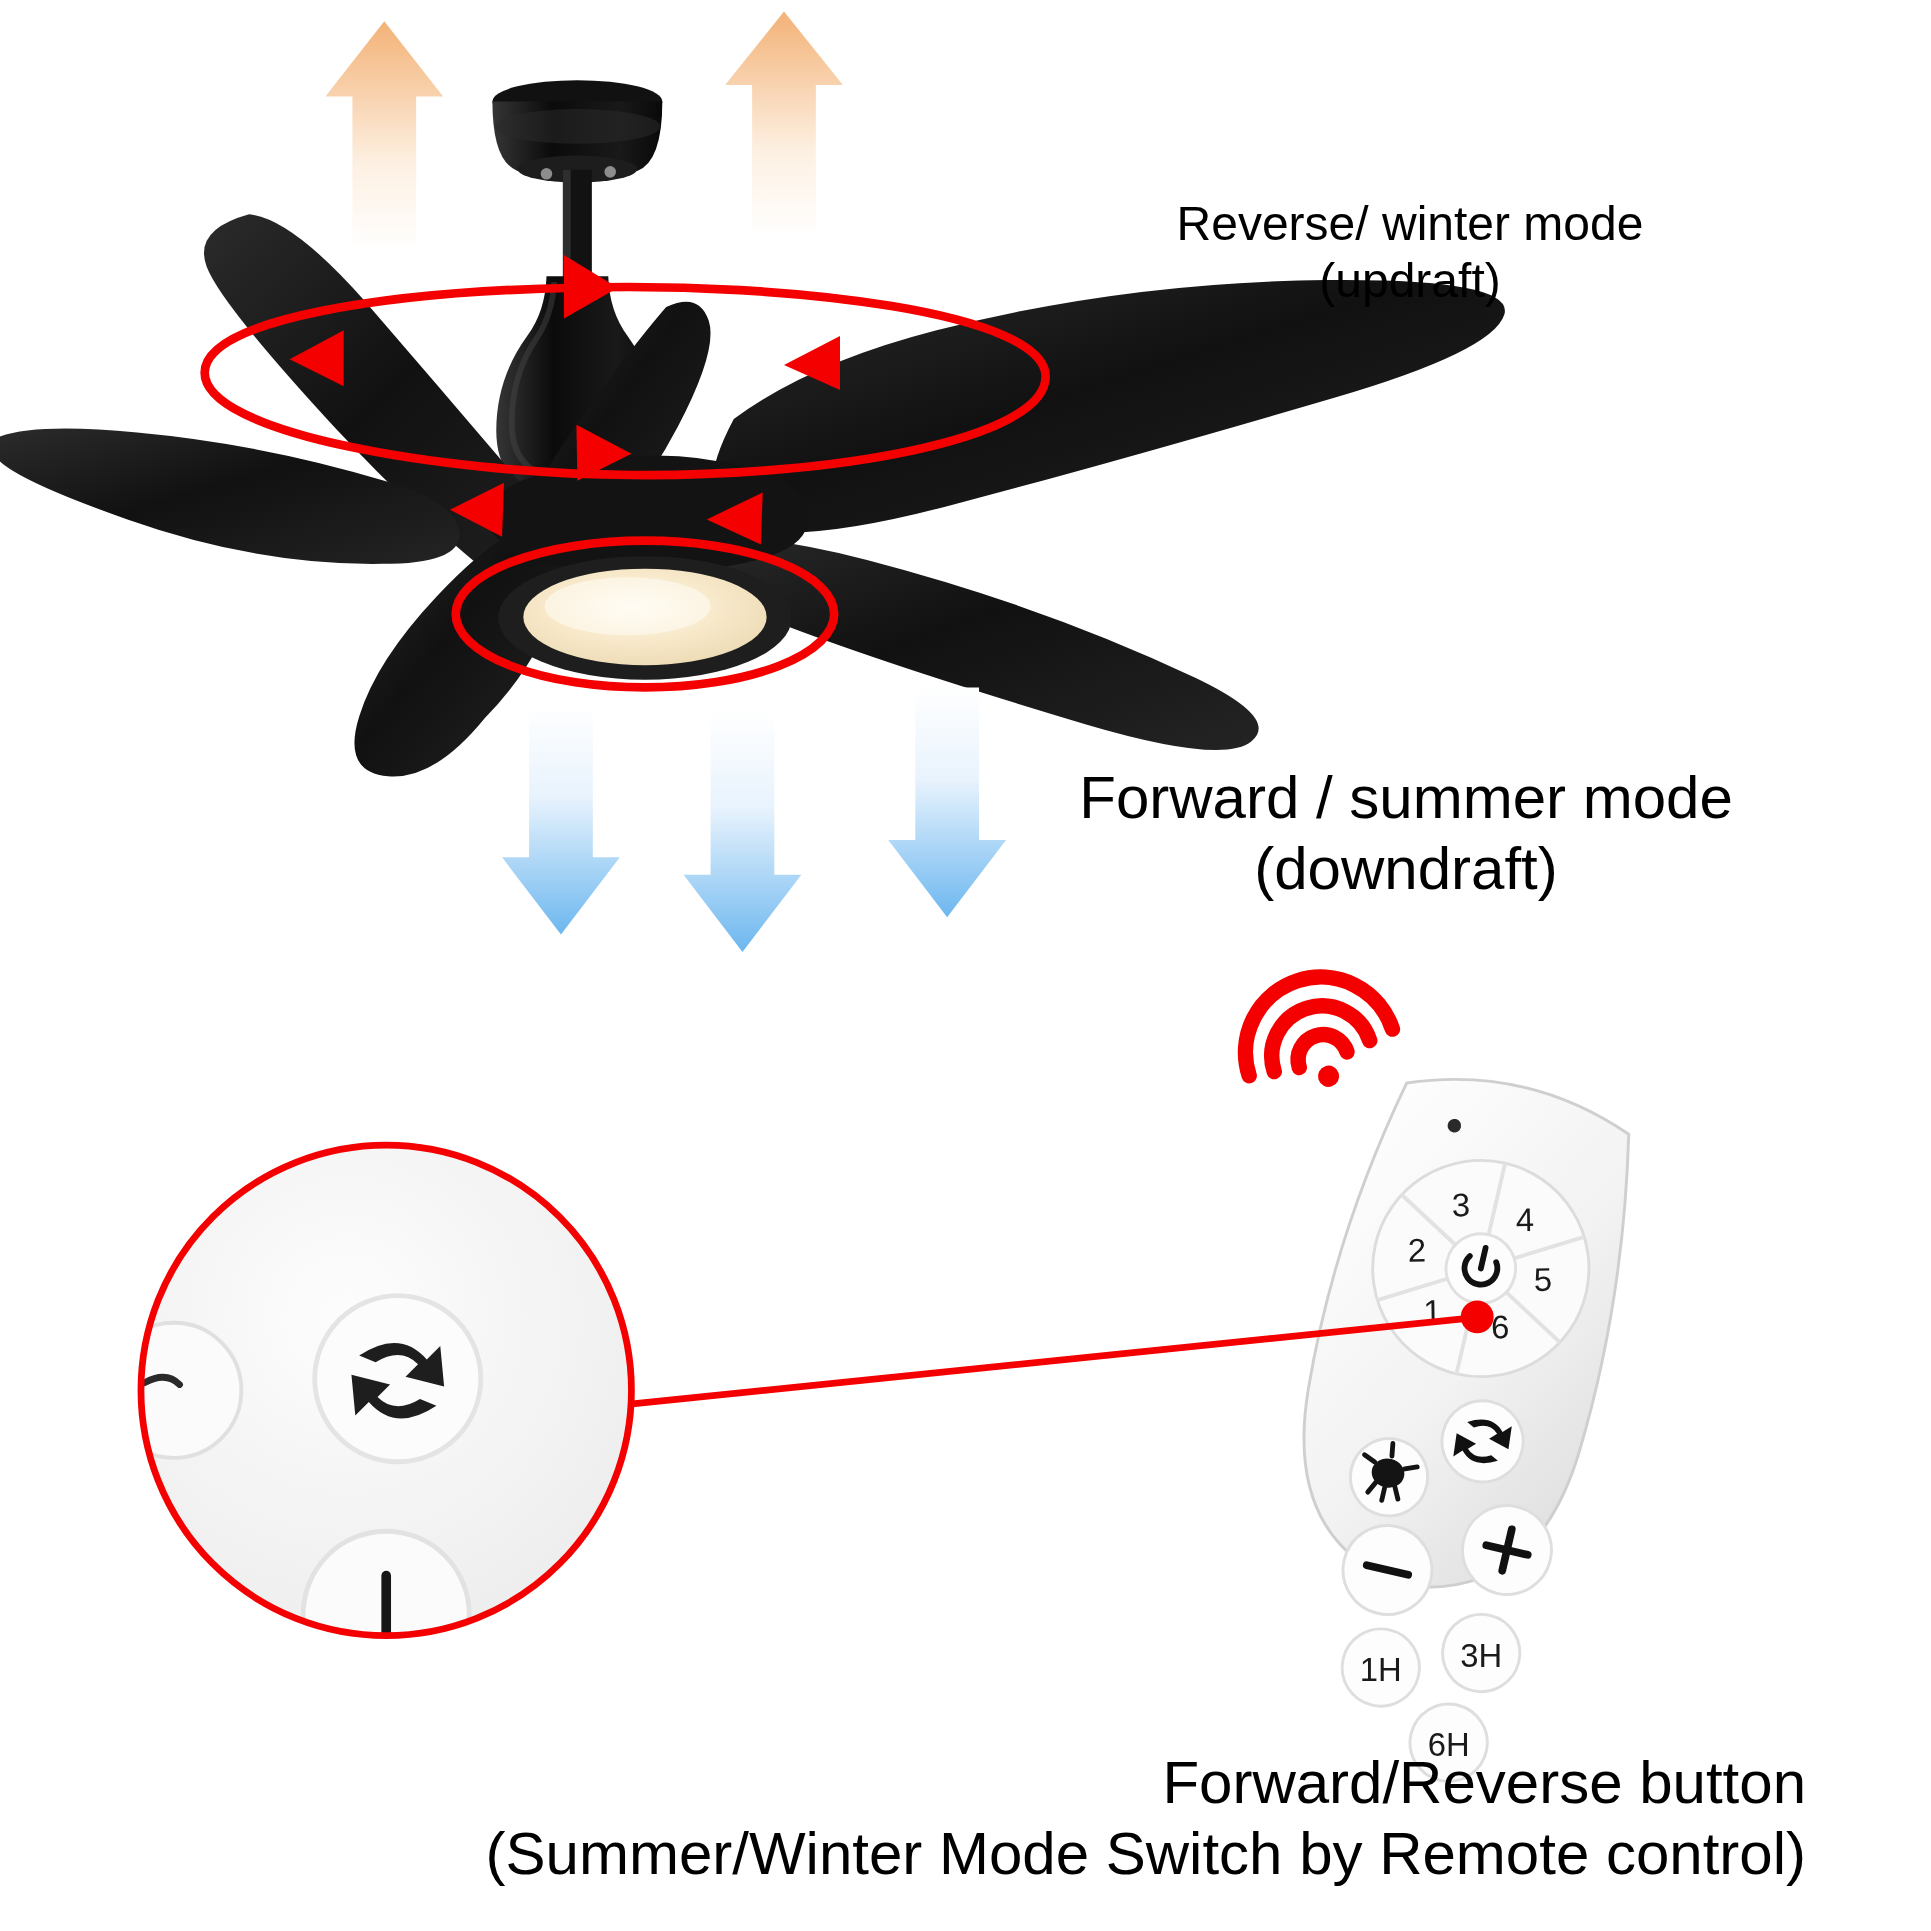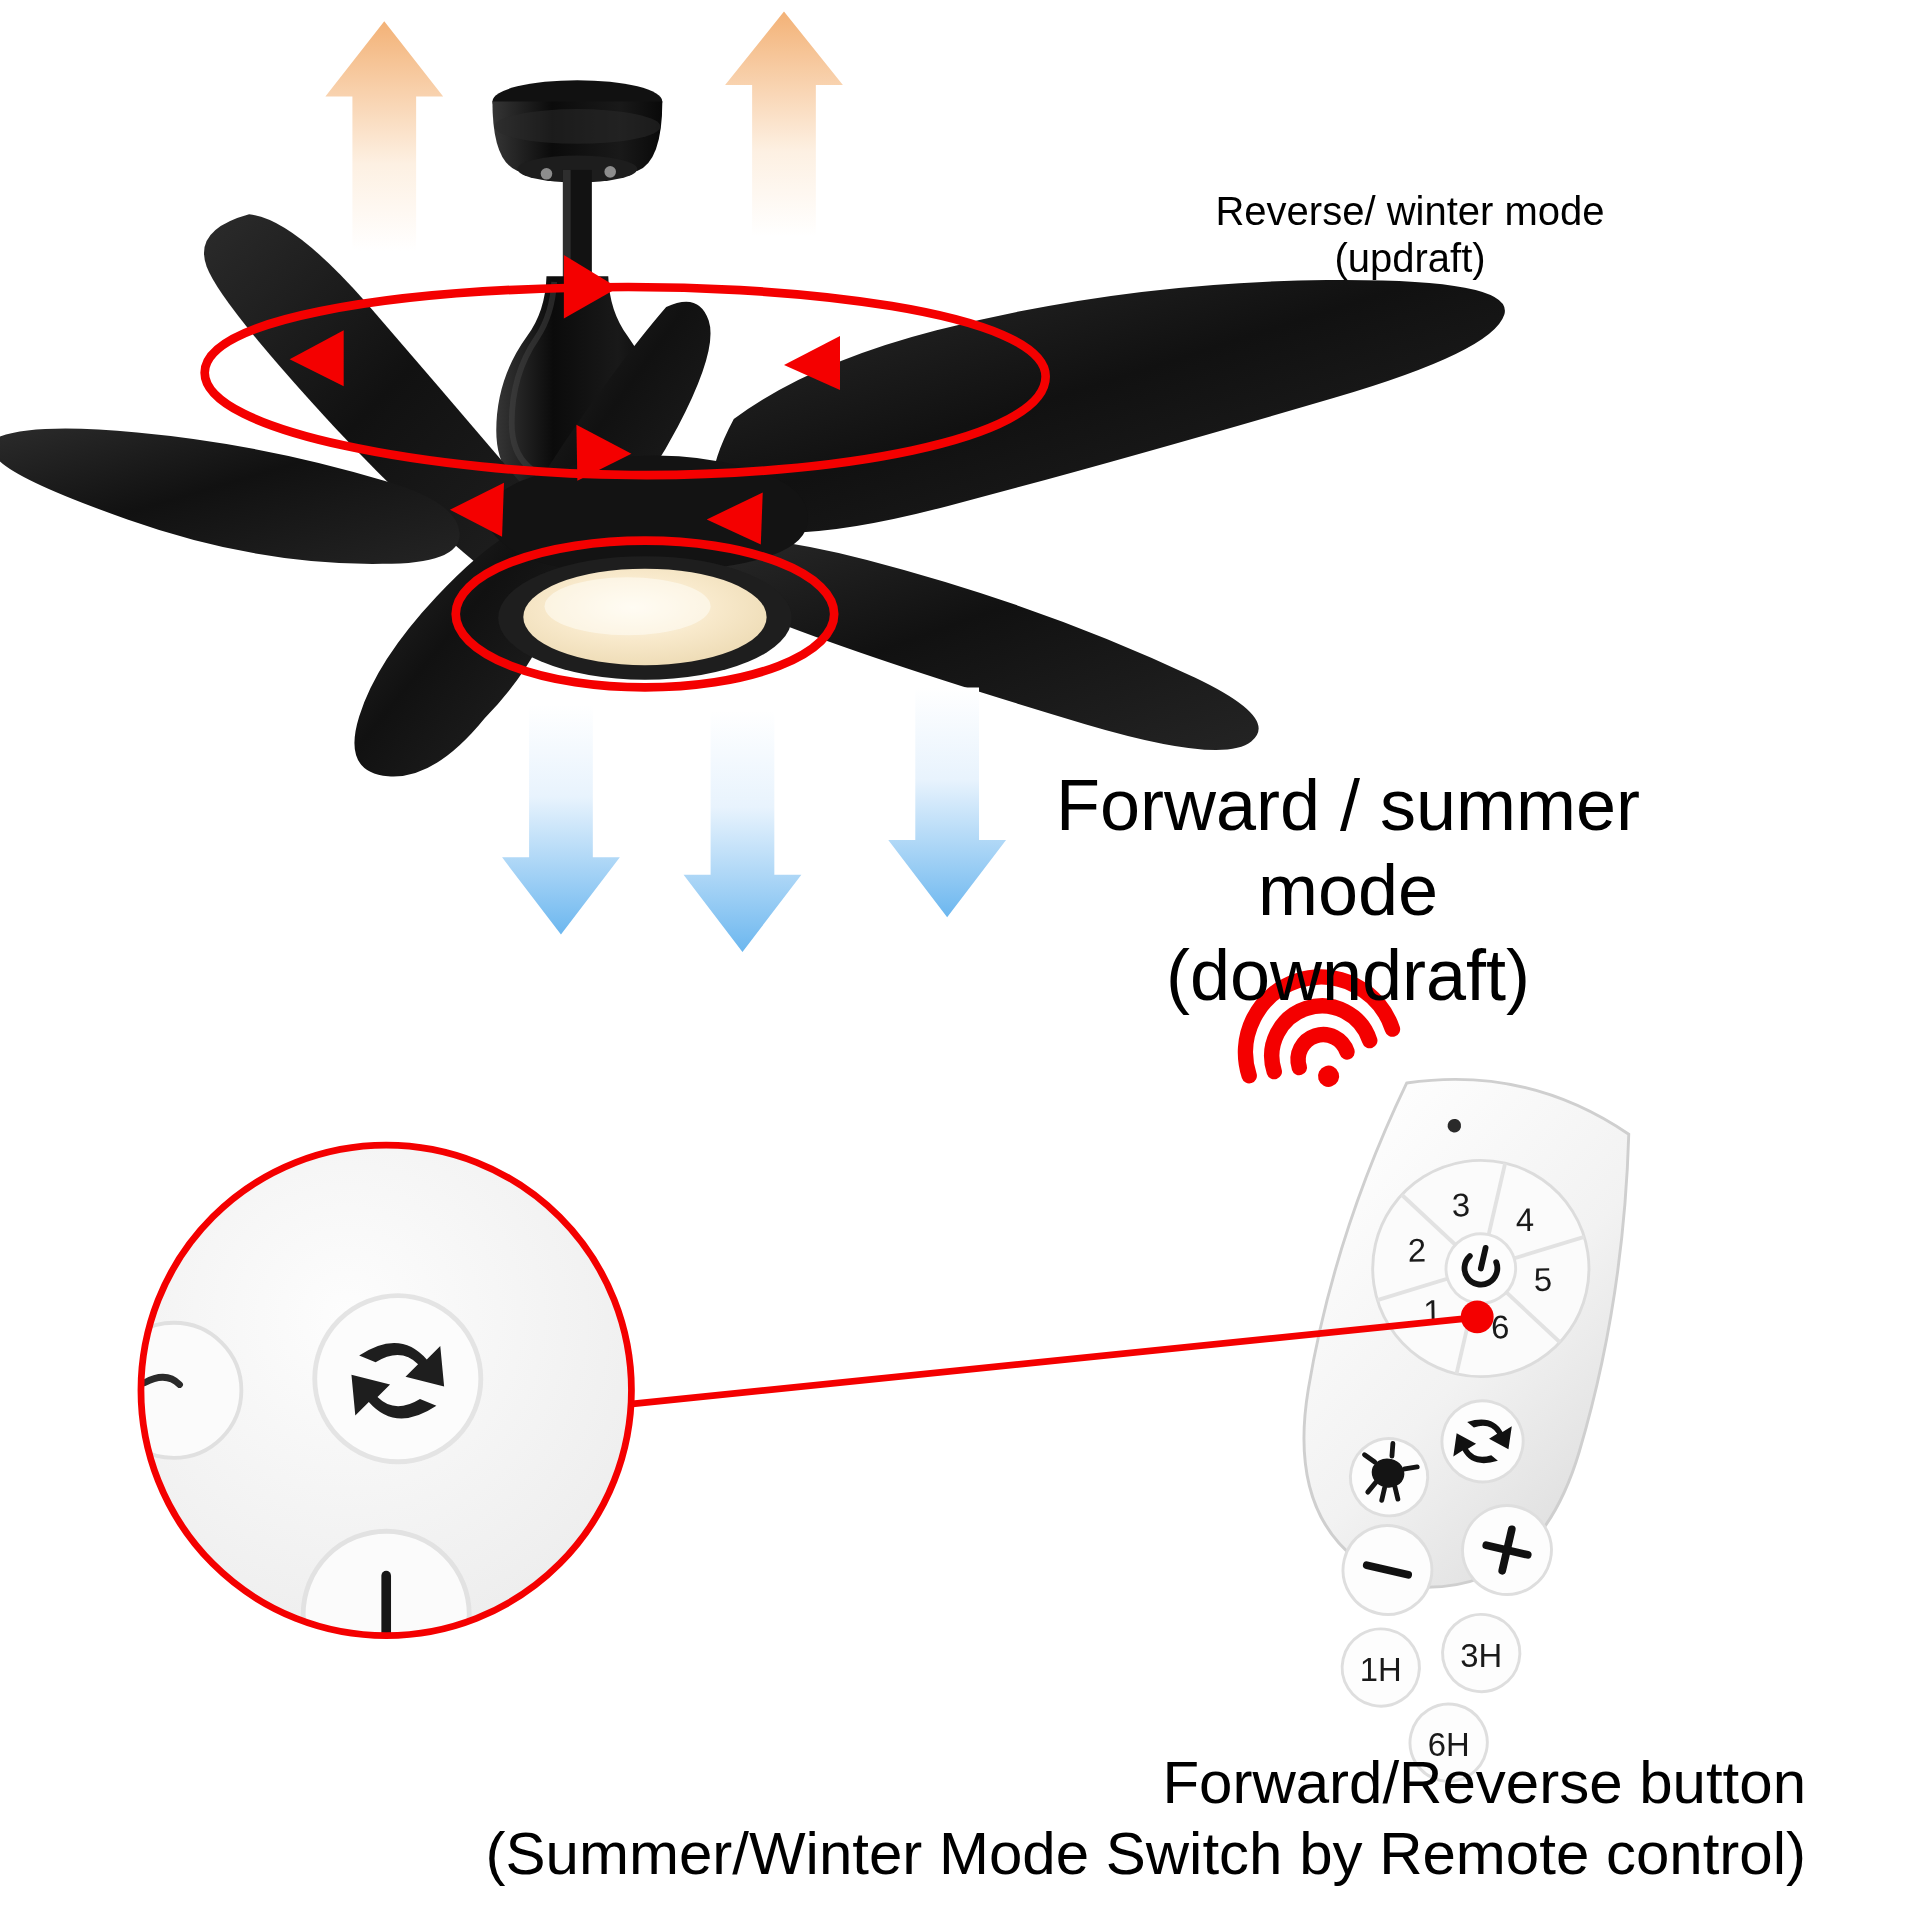--- a/index.html
+++ b/index.html
@@ -1,21 +1,21 @@
 <!DOCTYPE html>
 <html><head>
 <meta charset="utf-8">
 <style>
   html,body{margin:0;padding:0;background:#ffffff;}
   body{width:1931px;height:1931px;position:relative;overflow:hidden;
        font-family:"Liberation Sans","DejaVu Sans",sans-serif;}
   .stage{position:absolute;inset:0;}
   .label{position:absolute;color:#000;font-weight:400;line-height:1.18;text-align:center;white-space:pre-line;}
-  #label-reverse{left:1043px;top:188px;width:734px;font-size:40px;}
-  #label-forward{left:962px;top:763px;width:772px;font-size:72px;}
+  #label-reverse{left:1043px;top:196px;width:734px;font-size:48px;}
+  #label-forward{left:1020px;top:763px;width:772px;font-size:60px;}
   #label-bottom{left:126px;top:1748px;width:1680px;font-size:60px;text-align:right;}
   svg.art{position:absolute;left:0;top:0;width:1931px;height:1931px;overflow:visible;}
   .nosel{user-select:none;}
 </style>
 </head>
 <body>
 
 <div class="stage">
 
   <svg class="art" viewBox="0 0 2000 2000">

